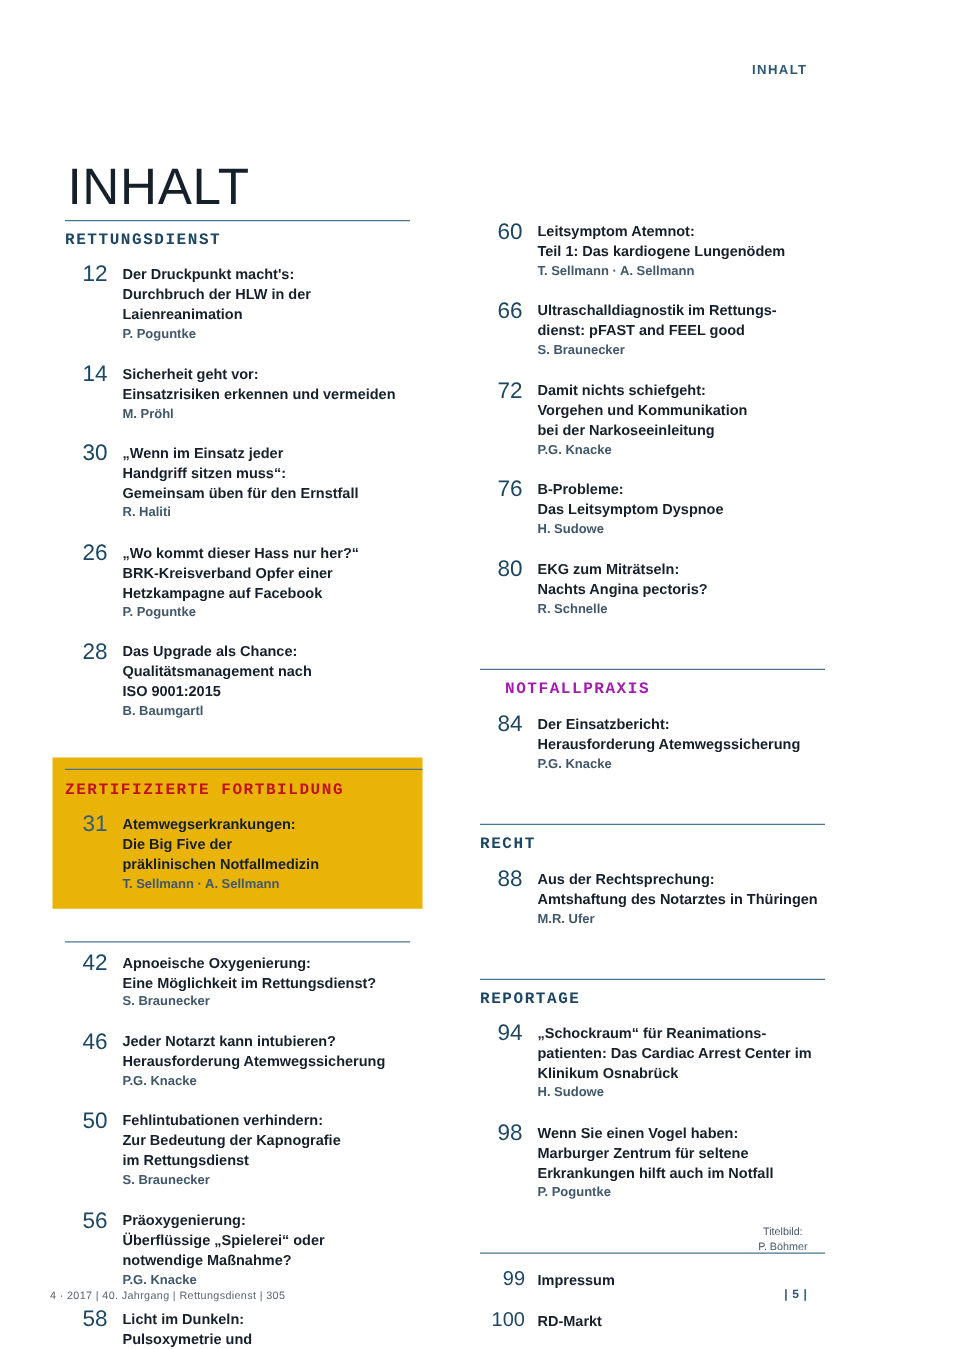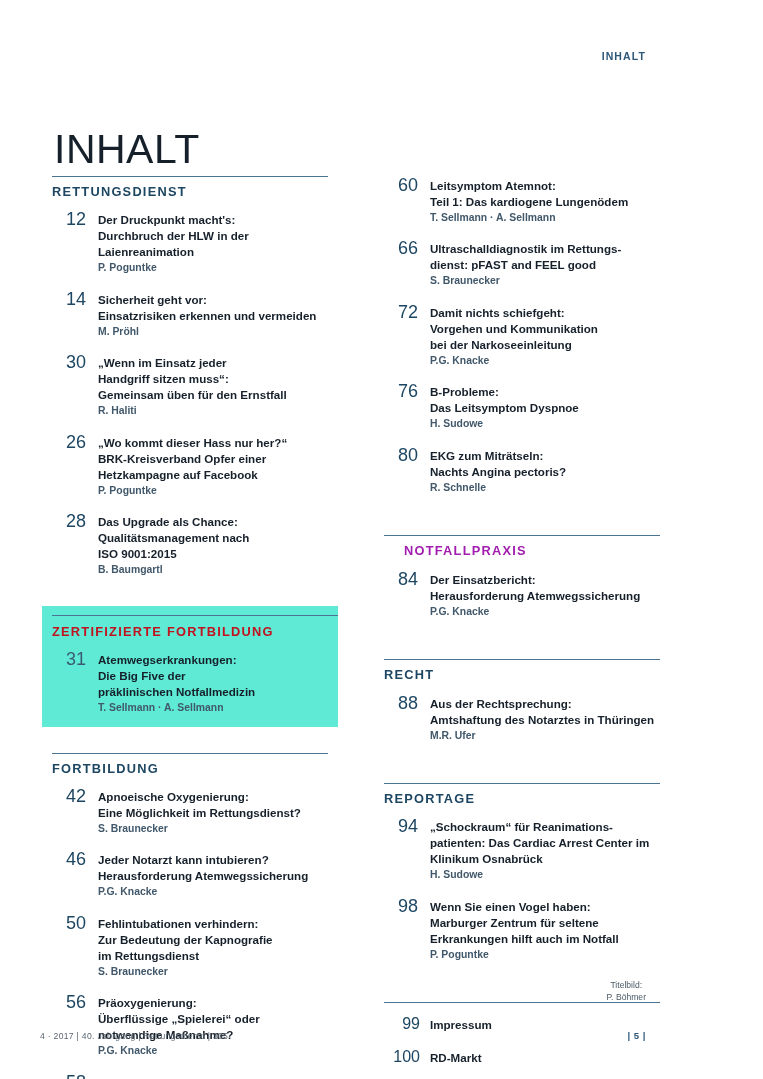--- a/index.html
+++ b/index.html
@@ -65,20 +65,21 @@
     margin: 0 0 7px 0;
     height: 0;
   }
   .section-title {
     font-size: 12.8px;
     font-weight: bold;
     letter-spacing: 1.25px;
     color: #1d4662;
     margin: 0 0 11px 0;
     line-height: 1.2;
+    font-family: Liberation Mono, monospace;
   }
   .section-title.red { color: #c0121f; }
 
   
   .entry {
     display: flex;
     margin-bottom: 15px;
     align-items: flex-start;
   }
   .entry-page {
@@ -104,21 +105,21 @@
   .entry-author {
     font-size: 10.4px;
     font-weight: bold;
     color: #41586b;
     margin-top: 1px;
     line-height: 1.3;
   }
 
   
   .section.highlight {
-    background: #5eead4;
+    background: #eab308;
     padding: 9px 0 6px 10px;
     margin-left: -10px;
     margin-right: -10px;
     box-sizing: content-box;
   }
   .section.highlight .rule { margin-bottom: 8px; }
   .section.highlight .entry { margin-bottom: 6px; }
   .section.highlight .entry-page { color: #3a5c74; }
 
   
@@ -218,21 +219,20 @@
             <div class="entry-page">31</div>
             <div class="entry-body">
               <div class="entry-title">Atemwegserkrankungen:<br>Die Big Five der<br>präklinischen Notfallmedizin</div>
               <div class="entry-author">T. Sellmann · A. Sellmann</div>
             </div>
           </div>
         </div>
         <div class="spacer-lg"></div>
         <div class="section">
           <div class="rule"></div>
-          <div class="section-title" style="color: rgb(29, 70, 98);">FORTBILDUNG</div>
           <div class="entry">
             <div class="entry-page">42</div>
             <div class="entry-body">
               <div class="entry-title">Apnoeische Oxygenierung:<br>Eine Möglichkeit im Rettungsdienst?</div>
               <div class="entry-author">S. Braunecker</div>
             </div>
           </div>
           <div class="entry">
             <div class="entry-page">46</div>
             <div class="entry-body">

